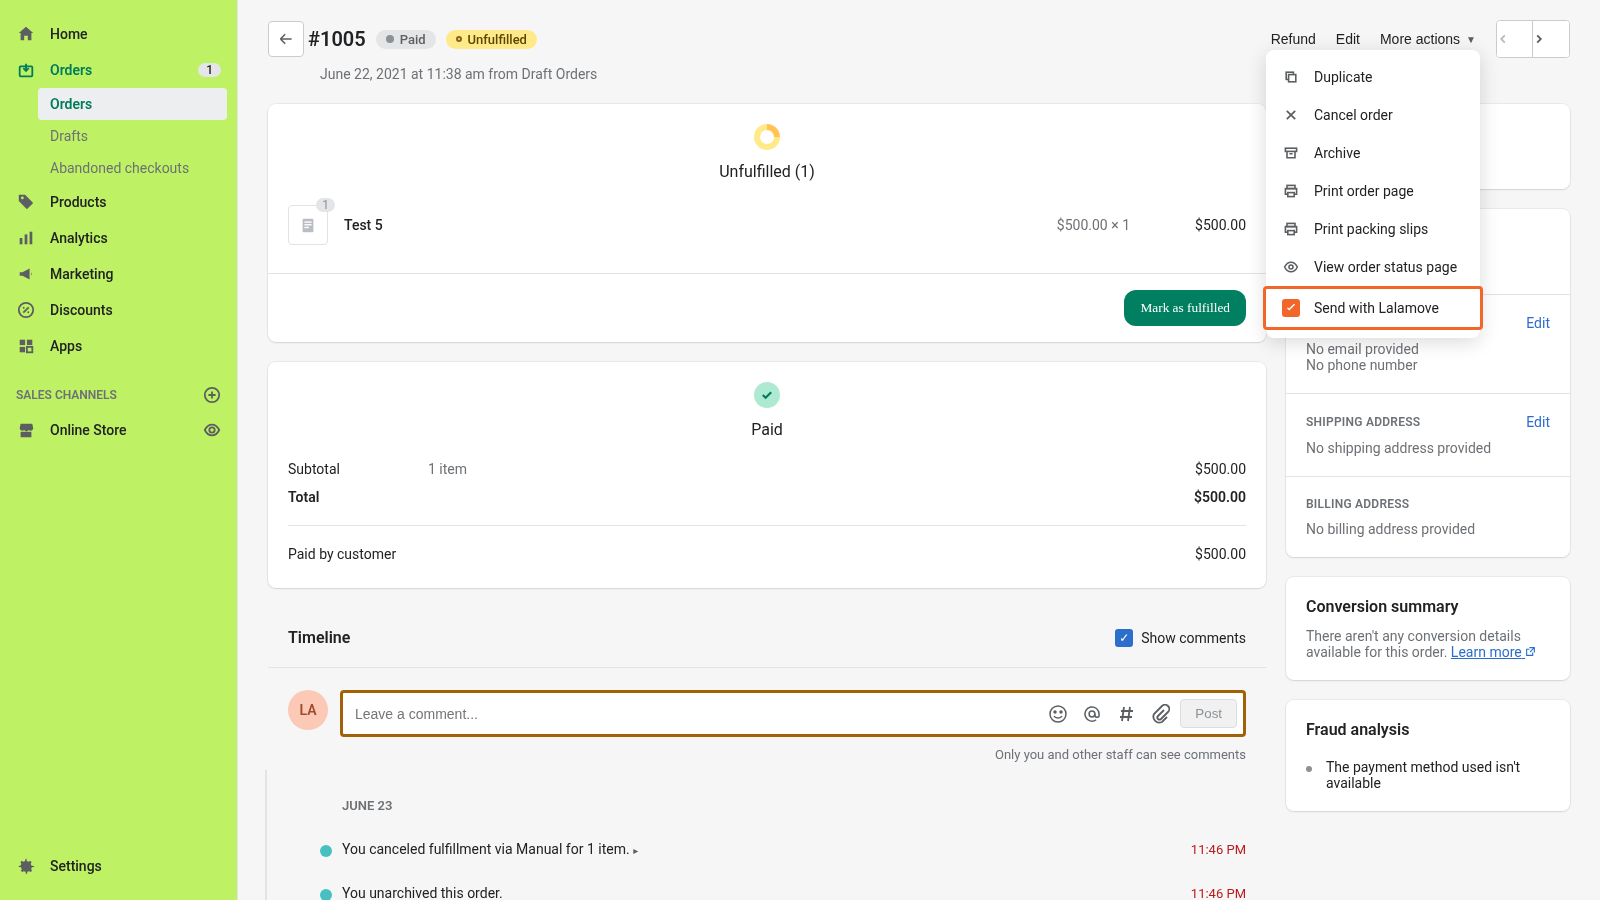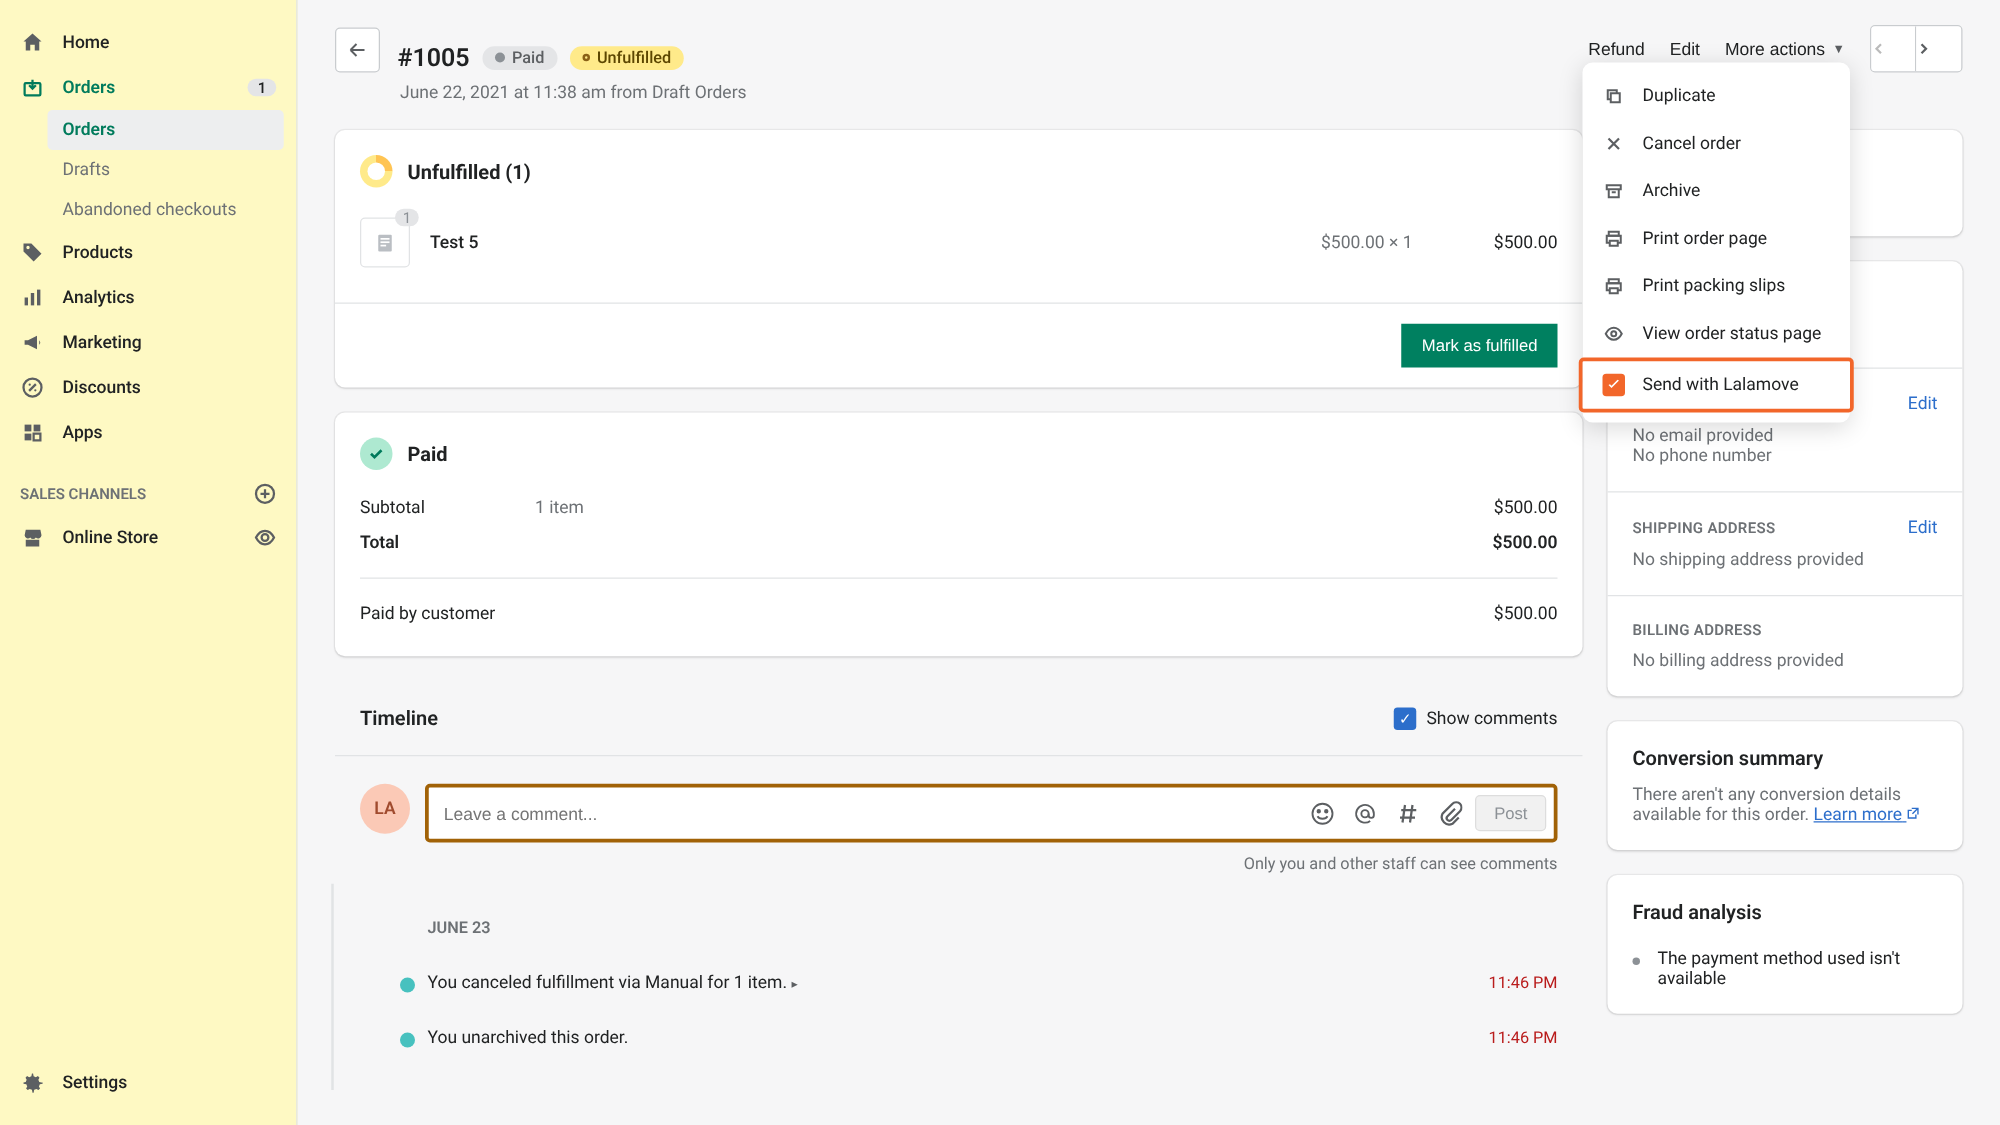--- a/index.html
+++ b/index.html
@@ -1,61 +1,61 @@
 <!DOCTYPE html>
 <html><head>
 <meta charset="utf-8">
 <style>
 * { box-sizing: border-box; margin: 0; padding: 0; }
 body { font-family: -apple-system, BlinkMacSystemFont, "Segoe UI", Roboto, sans-serif; font-size: 14px; color: #202223; background: #f6f6f7; width: 1600px; height: 900px; overflow: hidden; }
 .layout { display: flex; height: 100%; }
-.sidebar { width: 238px; background: #fef9c3; border-right: 1px solid #e1e3e5; padding: 16px 0; display: flex; flex-direction: column; }
+.sidebar { width: 238px; background: #bef264; border-right: 1px solid #e1e3e5; padding: 16px 0; display: flex; flex-direction: column; }
 .nav-item { display: flex; align-items: center; padding: 8px 16px; cursor: pointer; color: #202223; font-weight: 500; gap: 14px; }
 .nav-item .icon { width: 20px; height: 20px; display: flex; align-items: center; justify-content: center; }
 .nav-item .badge { margin-left: auto; background: #e4e5e7; border-radius: 10px; padding: 0 8px; font-size: 12px; }
 .nav-sub { padding-left: 50px; display: flex; flex-direction: column; }
 .nav-sub-item { padding: 8px 12px 8px 0; cursor: pointer; color: #6d7175; }
 .nav-sub-item.active { background: #edeeef; color: #007b5c; font-weight: 600; border-radius: 4px; margin-right: 10px; padding-left: 12px; margin-left: -12px; }
 .nav-section { font-size: 12px; color: #6d7175; font-weight: 600; padding: 22px 16px 8px; display: flex; align-items: center; justify-content: space-between; }
 .nav-spacer { flex: 1; }
 .main { flex: 1; padding: 20px 30px; overflow-y: auto; position: relative; }
-.topbar { display: flex; align-items: flex-end; gap: 14px; }
+.topbar { display: flex; align-items: center; gap: 4px; }
 .back-btn { width: 36px; height: 36px; border: 1px solid #c9cccf; border-radius: 4px; background: #fff; display: flex; align-items: center; justify-content: center; cursor: pointer; }
 .page-title { font-size: 20px; font-weight: 600; display: flex; align-items: center; gap: 10px; }
 .chip { display: inline-flex; align-items: center; gap: 6px; padding: 2px 10px; border-radius: 10px; font-size: 13px; font-weight: 500; }
 .chip.paid { background: #e4e5e7; color: #5c5f62; }
 .chip.unfulfilled { background: #ffea8a; color: #5c4600; }
 .chip .dot { width: 8px; height: 8px; border-radius: 50%; }
 .chip.paid .dot { background: #8c9196; }
 .chip.unfulfilled .dot { border: 2px solid #8a6116; border-radius: 50%; width: 6px; height: 6px; background: transparent; }
 .top-actions { margin-left: auto; display: flex; align-items: center; gap: 20px; }
 .link-btn { background: none; border: none; cursor: pointer; font-size: 14px; color: #202223; }
 .more-btn { display: flex; align-items: center; gap: 6px; }
 .pager { display: flex; border: 1px solid #c9cccf; border-radius: 4px; overflow: hidden; }
 .pager button { width: 36px; height: 36px; background: #fff; border: none; cursor: pointer; }
 .pager button:first-child { border-right: 1px solid #c9cccf; color: #bbb; }
 .meta-line { color: #6d7175; font-size: 14px; margin: 8px 0 22px 52px; }
 .columns { display: flex; gap: 20px; align-items: flex-start; }
 .col-main { flex: 1; display: flex; flex-direction: column; gap: 20px; }
 .col-side { width: 284px; display: flex; flex-direction: column; gap: 20px; }
 .card { background: #fff; border-radius: 8px; box-shadow: 0 0 0 1px rgba(0,0,0,.05), 0 1px 2px rgba(0,0,0,.1); }
 .card-pad { padding: 20px; }
-.card-title { font-size: 16px; font-weight: 700; display: flex; align-items: center; gap: 12px; margin-bottom: 16px; }
+.card-title { font-size: 16px; font-weight: 400; display: flex; align-items: center; gap: 12px; margin-bottom: 16px; flex-direction: column; }
 .status-ring { width: 26px; height: 26px; border-radius: 50%; display: flex; align-items: center; justify-content: center; }
 .status-ring.unful { background: conic-gradient(#ffc453 0 25%, #ffea8a 25% 100%); position: relative; }
 .status-ring.unful::after { content: ''; width: 14px; height: 14px; background: #fff; border-radius: 50%; position: absolute; }
 .status-ring.paid { background: #aee9d1; color: #007b5c; }
 .line-item { display: flex; align-items: center; gap: 16px; padding: 8px 0; }
 .thumb { width: 40px; height: 40px; border: 1px solid #e1e3e5; border-radius: 4px; display: flex; align-items: center; justify-content: center; position: relative; color: #8c9196; }
 .thumb .count { position: absolute; top: -8px; right: -8px; background: #e4e5e7; border-radius: 10px; padding: 0 6px; font-size: 12px; }
 .product-name { flex: 1; font-weight: 500; }
 .price-qty { width: 140px; text-align: right; color: #6d7175; }
 .price-total { width: 100px; text-align: right; }
 .card-actions { display: flex; justify-content: flex-end; padding: 16px 20px; border-top: 1px solid #e1e3e5; }
-.btn-primary { background: #008060; color: #fff; border: none; padding: 10px 16px; border-radius: 0; font-weight: 500; cursor: pointer; }
+.btn-primary { background: #008060; color: #fff; border: none; padding: 10px 16px; border-radius: 12px; font-weight: 500; cursor: pointer; font-family: Liberation Serif, serif; }
 .summary-row { display: flex; padding: 6px 0; }
 .summary-row .label { flex: 0 0 140px; }
 .summary-row .mid { flex: 1; color: #6d7175; }
 .summary-row .val { text-align: right; }
 .summary-row.total { font-weight: 600; }
 .divider { height: 1px; background: #e1e3e5; margin: 14px 0; }
 .side-section { padding: 20px; }
 .side-header { display: flex; justify-content: space-between; align-items: center; margin-bottom: 10px; }
 .side-title-sm { font-size: 12px; font-weight: 600; color: #6d7175; letter-spacing: .02em; }
 .side-title-lg { font-size: 16px; font-weight: 600; }

